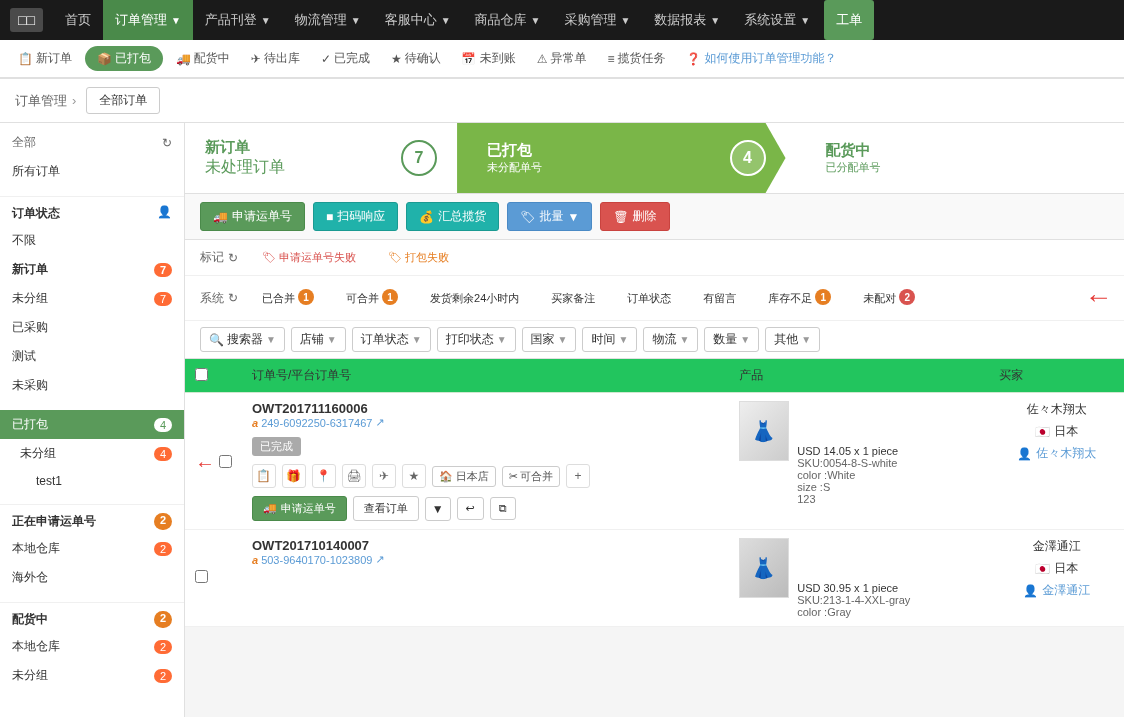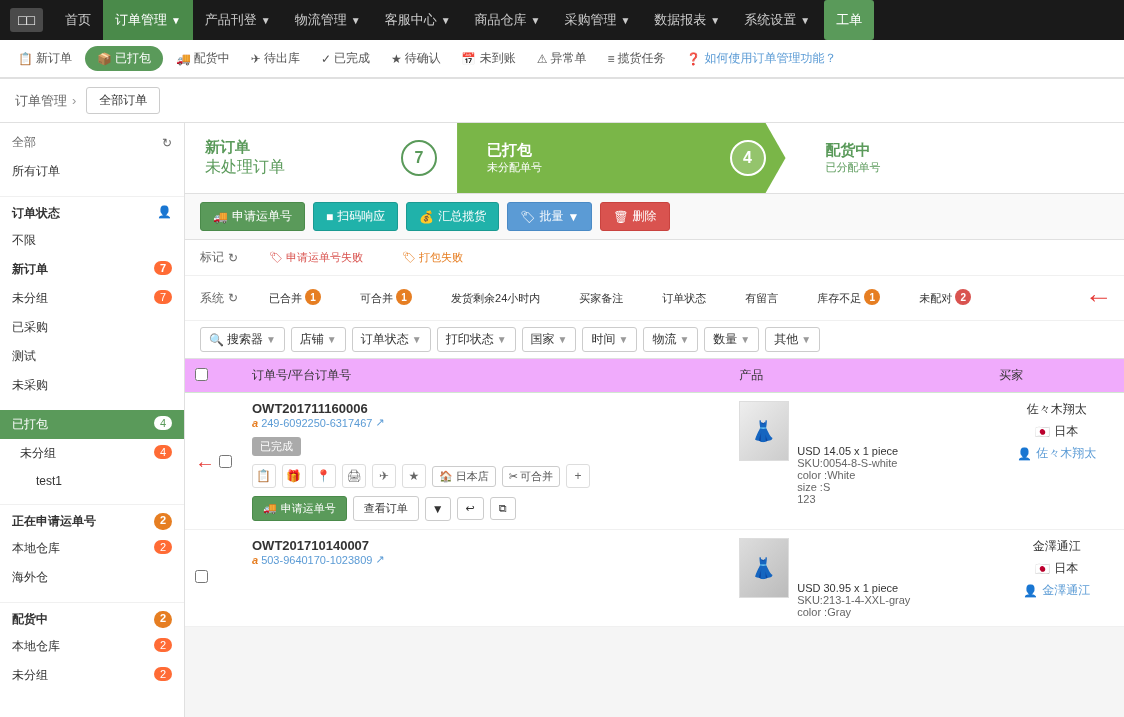--- a/index.html
+++ b/index.html
@@ -24,57 +24,57 @@
     .breadcrumb .sep { color: #999; }
     .breadcrumb .tab-btn { background: #fff; border: 1px solid #ccc; border-radius: 3px; padding: 4px 12px; cursor: pointer; font-size: 12px; color: #333; margin-left: 5px; }
 
     
     .main { display: flex; height: calc(100vh - 100px); }
 
     
     .sidebar { width: 185px; background: #fff; border-right: 1px solid #e0e0e0; overflow-y: auto; flex-shrink: 0; }
     .sidebar-section { padding: 5px 0; }
     .sidebar-header { display: flex; justify-content: space-between; align-items: center; padding: 6px 12px; font-size: 12px; color: #666; }
-    .sidebar-item { padding: 6px 12px; cursor: pointer; color: #333; font-size: 12px; display: flex; justify-content: space-between; align-items: flex-start; }
+    .sidebar-item { padding: 6px 12px; cursor: pointer; color: #333; font-size: 12px; display: flex; justify-content: space-between; align-items: center; }
     .sidebar-item.active { background: #5a9a5a; color: #fff; }
     .sidebar-item .count { background: #ff6b35; color: #fff; border-radius: 10px; padding: 1px 6px; font-size: 11px; min-width: 18px; text-align: center; }
     .sidebar-item.active .count { background: #fff; color: #5a9a5a; }
     .sidebar-group-title { padding: 8px 12px 4px; font-weight: bold; font-size: 12px; color: #333; border-top: 1px solid #f0f0f0; display: flex; justify-content: space-between; }
 
     
     .content { flex: 1; overflow-y: auto; padding: 0; }
 
     
     .toolbar { background: #f9f9f9; padding: 8px 15px; border-bottom: 1px solid #e0e0e0; display: flex; align-items: center; gap: 8px; }
     .btn { display: inline-flex; align-items: center; gap: 4px; padding: 5px 12px; border-radius: 3px; cursor: pointer; font-size: 12px; border: 1px solid transparent; white-space: nowrap; }
     .btn-green { background: #5a9a5a; color: #fff; border-color: #4a8a4a; }
     .btn-teal { background: #20b2aa; color: #fff; border-color: #1a9a92; }
     .btn-blue { background: #5b9bd5; color: #fff; border-color: #4a8ac5; }
     .btn-red { background: #d9534f; color: #fff; border-color: #c9433f; }
     .btn-default { background: #fff; color: #333; border-color: #ccc; }
 
     
-    .filter-row { background: #fff; padding: 6px 15px; border-bottom: 1px solid #f0f0f0; display: flex; align-items: center; gap: 23px; min-height: 36px; }
+    .filter-row { background: #fff; padding: 6px 15px; border-bottom: 1px solid #f0f0f0; display: flex; align-items: center; gap: 16px; min-height: 36px; }
     .filter-label { color: #666; font-size: 12px; display: flex; align-items: center; gap: 4px; white-space: nowrap; }
     .tag { display: inline-flex; align-items: center; gap: 3px; padding: 2px 8px; border-radius: 3px; font-size: 11px; cursor: pointer; }
     .tag-red { color: #d9534f; }
     .tag-orange { color: #e67e22; }
 
     
     .badge { display: inline-flex; align-items: center; justify-content: center; background: #e67e22; color: #fff; border-radius: 50%; width: 16px; height: 16px; font-size: 10px; font-weight: bold; position: relative; top: -1px; }
     .badge-red { background: #d9534f; }
 
     
     .filter-bar { background: #fff; padding: 6px 15px; border-bottom: 1px solid #e0e0e0; display: flex; align-items: center; gap: 6px; flex-wrap: wrap; }
     .filter-tag-row { display: inline-flex; align-items: center; gap: 3px; padding: 3px 8px; border: 1px solid #ccc; border-radius: 3px; cursor: pointer; font-size: 12px; color: #333; background: #fff; }
     .filter-tag-row .arr { font-size: 10px; color: #999; }
 
     
     .orders-table { width: 100%; border-collapse: collapse; background: #fff; }
-    .orders-table th { background: #f0abfc; padding: 8px 10px; text-align: left; font-weight: normal; font-size: 12px; color: #333; border-bottom: 1px solid #d0e8d0; }
+    .orders-table th { background: #22c55e; padding: 8px 10px; text-align: left; font-weight: normal; font-size: 12px; color: #333; border-bottom: 1px solid #d0e8d0; }
     .orders-table td { padding: 8px 10px; border-bottom: 1px solid #f0f0f0; vertical-align: top; font-size: 12px; }
     .order-row { background: #fff; }
 
     .order-id { color: #333; font-weight: bold; font-size: 13px; }
     .platform-id { color: #5b9bd5; font-size: 11px; display: flex; align-items: center; gap: 3px; }
     .order-status-badge { display: inline-block; background: #ccc; color: #fff; border-radius: 3px; padding: 2px 8px; font-size: 11px; margin-top: 4px; }
     .order-status-badge.completed { background: #aaa; }
 
     .product-info { font-size: 11px; color: #333; }
     .product-price { color: #333; font-weight: normal; margin-top: 44px; }

